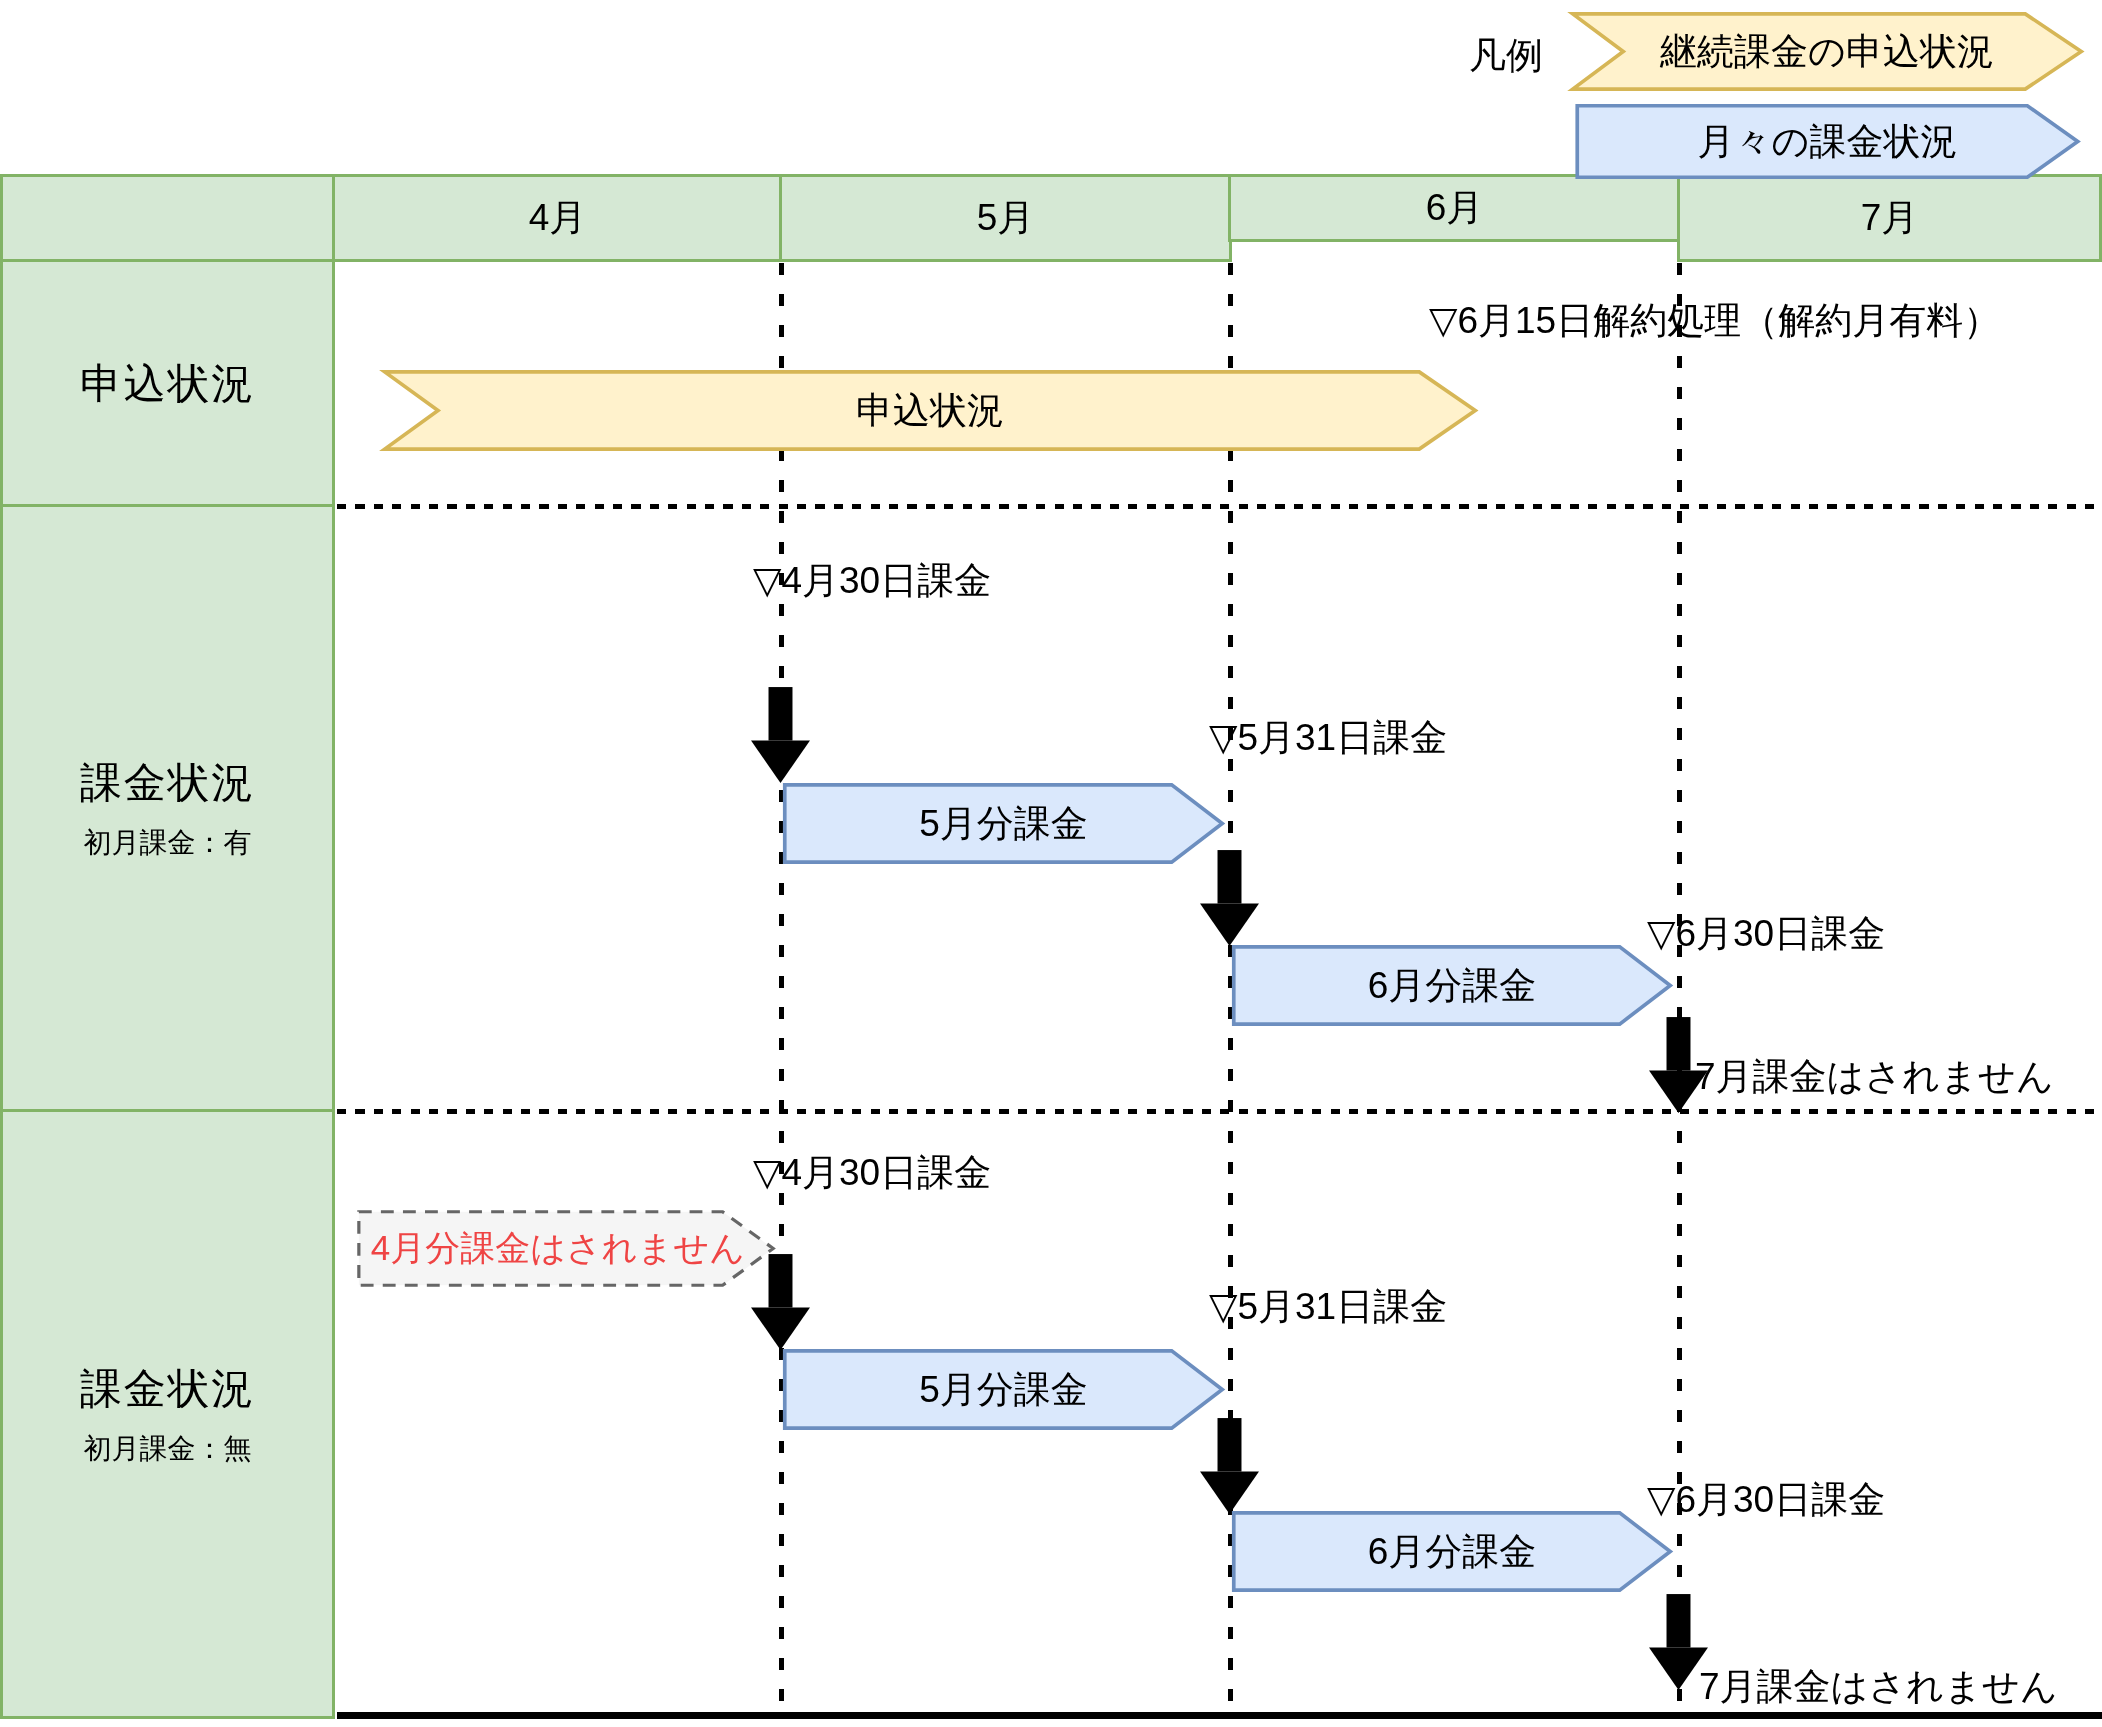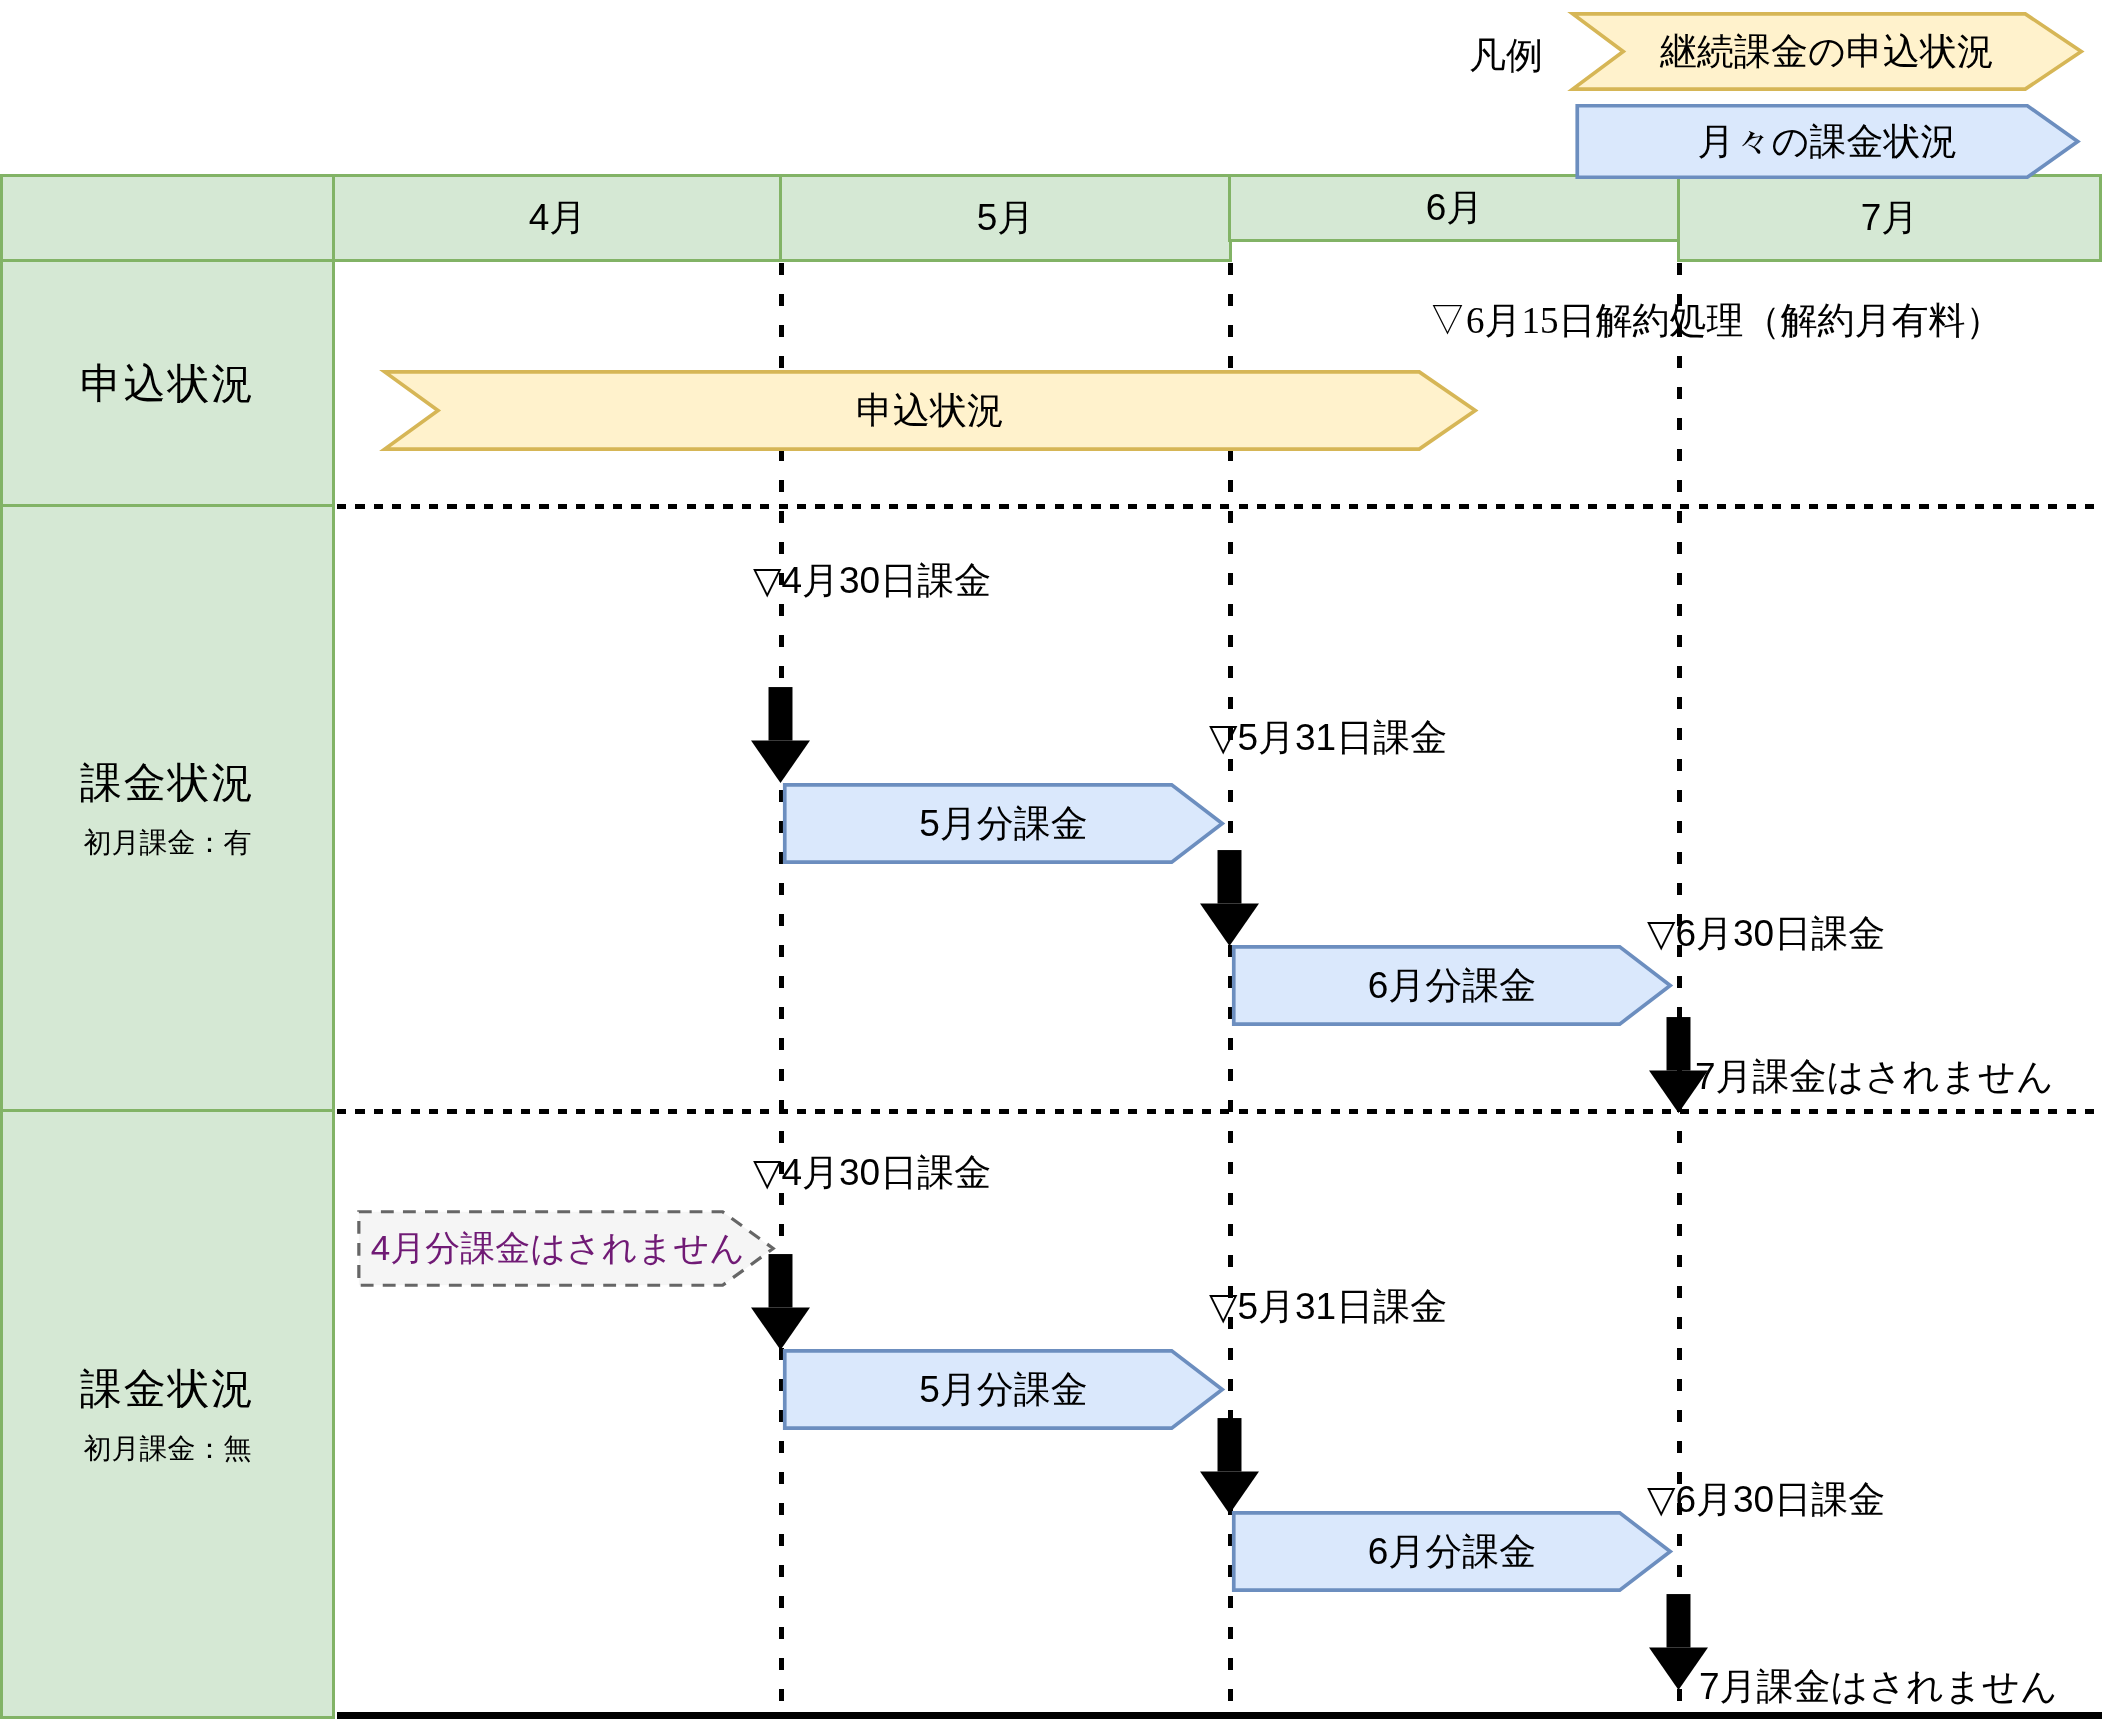--- a/index.html
+++ b/index.html
@@ -32,21 +32,21 @@
   .note{position:absolute;font-size:37px;white-space:nowrap;z-index:4;}
   
   .arrow-wrap{position:absolute;z-index:3;}
   .arrow-wrap svg{position:absolute;left:0;top:0;overflow:visible;}
   .arrow-label{
     position:absolute;left:0;top:0;right:0;bottom:0;
     display:flex;align-items:center;justify-content:center;
     font-size:37px;white-space:nowrap;
   }
   .arrow-label.start{justify-content:flex-start;padding-left:14.7px;}
-  .gray-label{color:#701a75;font-size:35px;}
+  .gray-label{color:#ef4444;font-size:35px;}
   .blackarrow{position:absolute;z-index:3;}
   .legend-label{position:absolute;font-size:37px;z-index:4;}
 </style>
 </head>
 <body>
 
 <div class="canvas">
 
   <div class="legend-label" style="left:1469px;top:31px;">凡例</div>
 
@@ -90,21 +90,21 @@
     <div class="row-label-sub">初月課金：無</div>
   </div>
 
   <div class="vline" style="left:779px;top:263px;height:1449px;"></div>
   <div class="vline" style="left:1228px;top:263px;height:1449px;"></div>
   <div class="vline" style="left:1677px;top:263px;height:1449px;"></div>
   <div class="hline" style="left:337px;top:504px;width:1765px;"></div>
   <div class="hline" style="left:337px;top:1109px;width:1765px;"></div>
   <div class="bottomline" style="left:337px;top:1712px;width:1765px;"></div>
 
-  <div class="ann" style="left:1429px;top:296px;font-family:Liberation Serif, serif;">▽6月15日解約処理（解約月有料）</div>
+  <div class="ann" style="left:1429px;top:296px;">▽6月15日解約処理（解約月有料）</div>
 
   <div class="arrow-wrap" style="left:382px;top:369px;width:1096px;height:83px;">
     <svg width="1096" height="83" viewBox="0 0 1194 90">
       <polygon points="3,3 1130,3 1191,45 1130,87 3,87 61,45" fill="#fff2cc" stroke="#d6b656" stroke-width="4"></polygon>
     </svg>
     <div class="arrow-label">申込状況</div>
   </div>
 
   <div class="ann" style="left:753px;top:556px;">▽4月30日課金</div>
 

